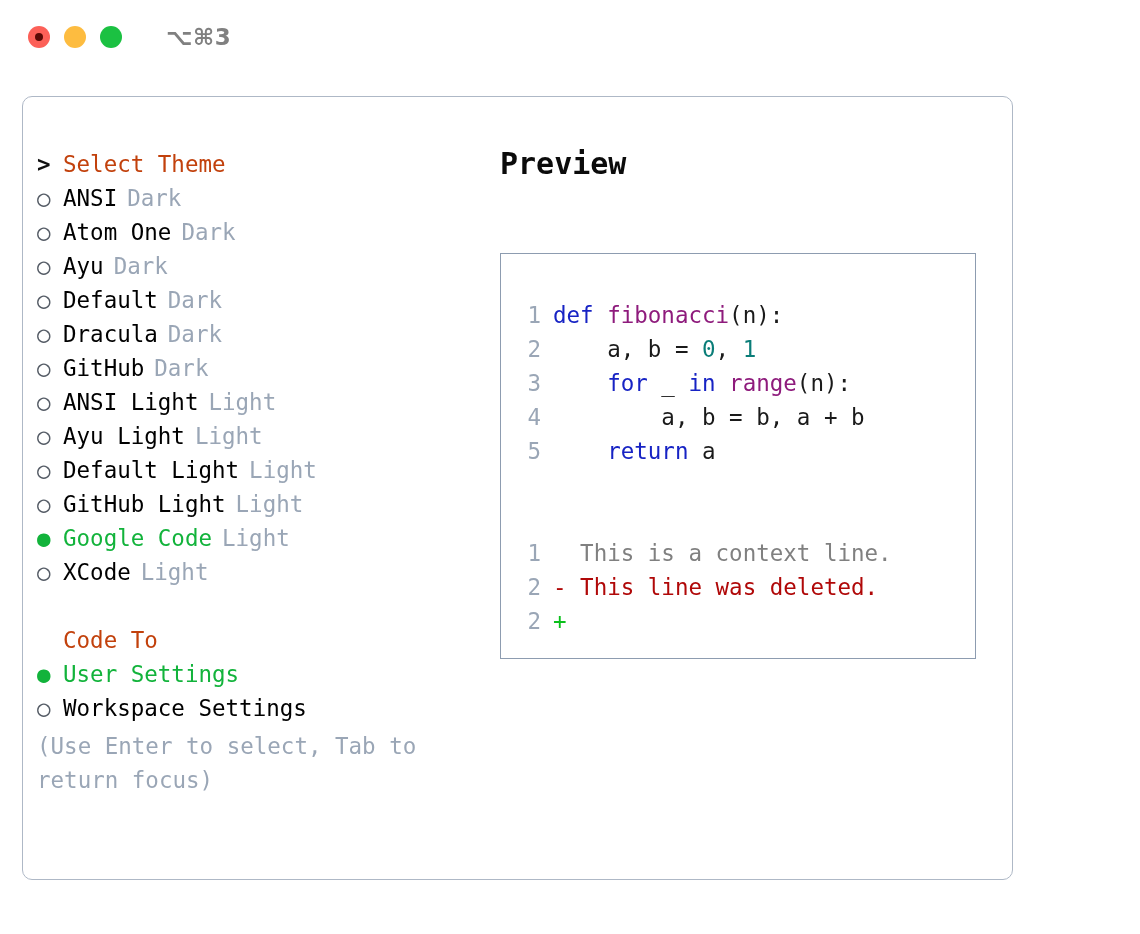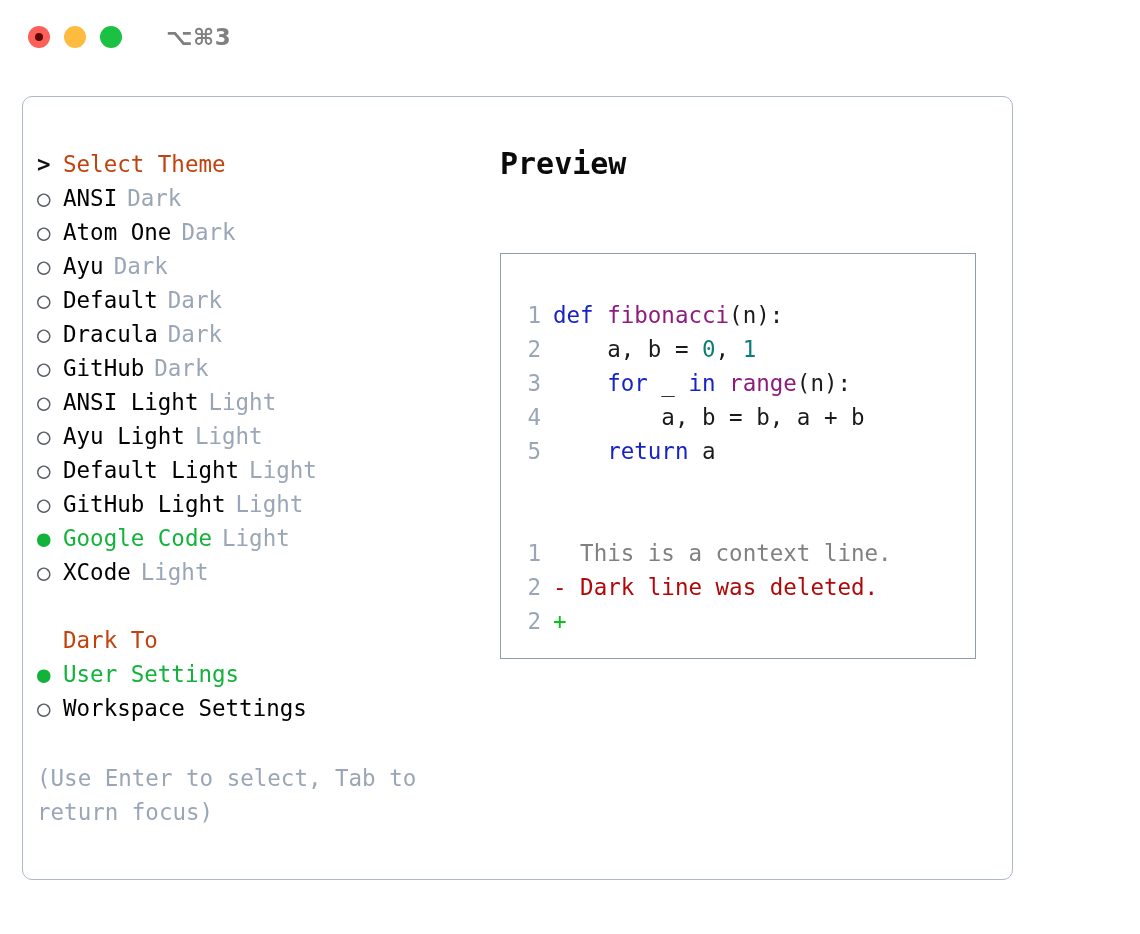--- a/index.html
+++ b/index.html
@@ -120,21 +120,21 @@
   .label      { color: #000000; }
   .label-head { color: #c2410c; font-weight: 400; }
   .label-sel  { color: #12b33b; }
   .tag        { color: #9aa6b6; margin-left: 10px; }
 
   .spacer-row { height: 34px; }
 
   .hint {
     position: absolute;
     left: 14px;
-    top: 664px;
+    top: 632px;
     width: 420px;
     font-size: 22.5px;
     line-height: 34px;
     color: #9aa6b6;
   }
 
   
   .right-col {
     position: absolute;
     left: 477px;
@@ -287,21 +287,21 @@
       <div class="row">
         <span class="marker marker-empty">○</span>
         <span class="label">XCode</span>
         <span class="tag">Light</span>
       </div>
 
       <div class="spacer-row"></div>
 
       <div class="row">
         <span class="marker marker-blank">○</span>
-        <span class="label-head">Dark To</span>
+        <span class="label-head">Code To</span>
       </div>
 
       <div class="row">
         <span class="marker marker-filled">●</span>
         <span class="label-sel">User Settings</span>
       </div>
 
       <div class="row">
         <span class="marker marker-empty">○</span>
         <span class="label">Workspace Settings</span>
@@ -352,21 +352,21 @@
             <span class="lineno">1</span>
             <span class="code-text diff-ctx"> </span>
             <span class="code-text diff-ctx">&nbsp;</span>
             <span class="code-text diff-ctx">This is a context line.</span>
           </div>
 
           <div class="cline">
             <span class="lineno">2</span>
             <span class="code-text diff-del">-</span>
             <span class="code-text diff-del">&nbsp;</span>
-            <span class="code-text diff-del">Dark line was deleted.</span>
+            <span class="code-text diff-del">This line was deleted.</span>
           </div>
 
           <div class="cline">
             <span class="lineno">2</span>
             <span class="code-text diff-add">+</span>
             <span class="code-text diff-add">&nbsp;</span>
           </div>
 
         </div>
       </div>

